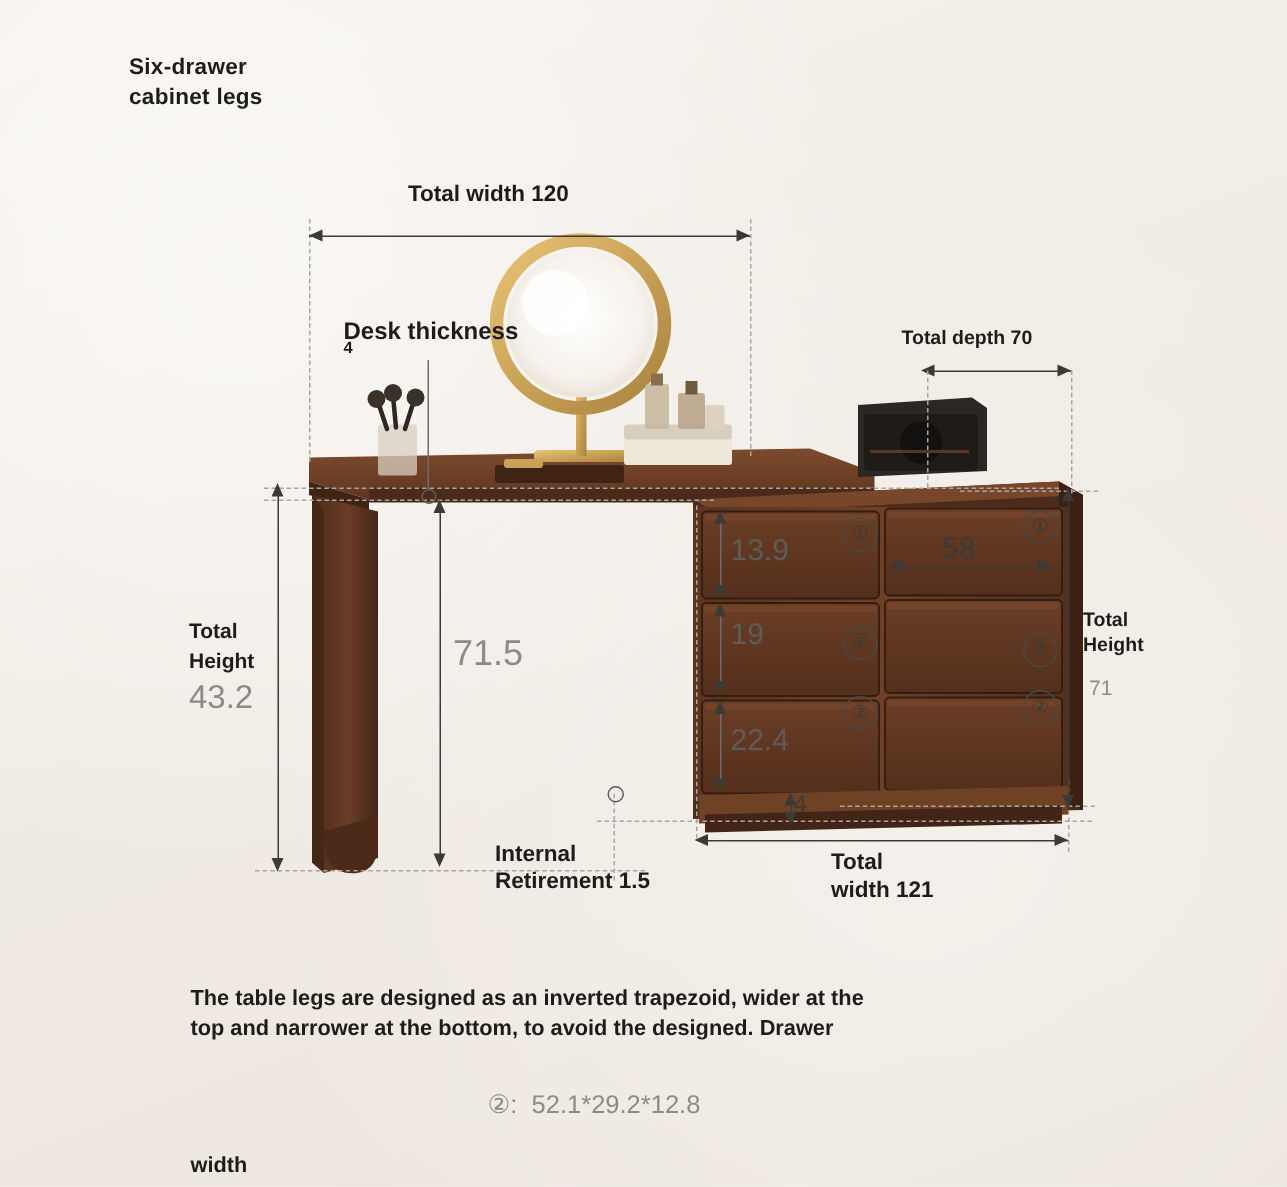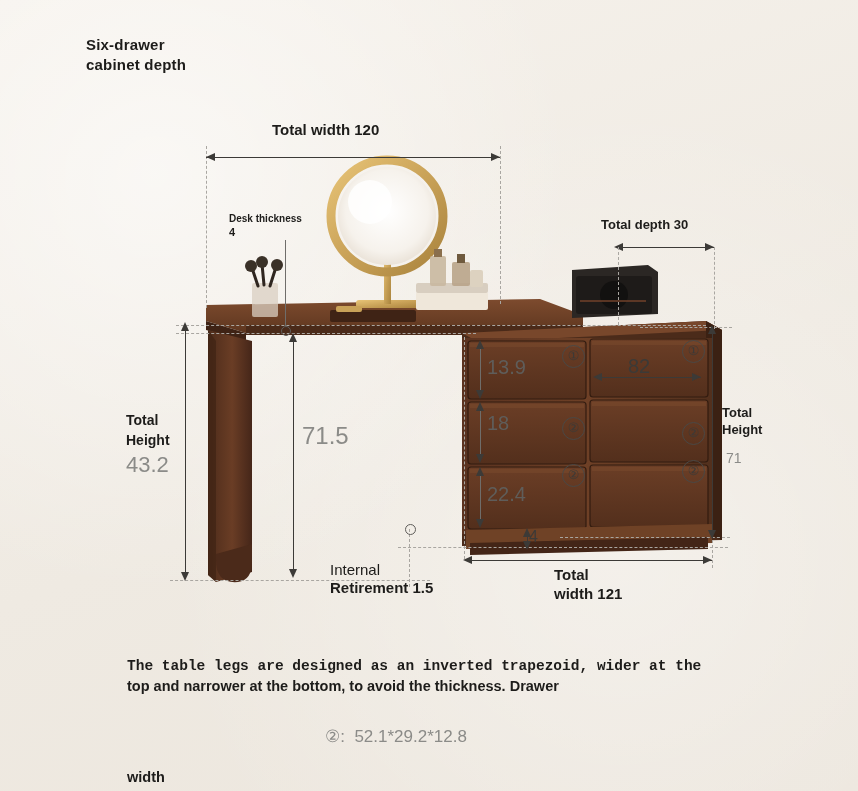--- a/index.html
+++ b/index.html
@@ -34,41 +34,41 @@
   #title-line1 {
     left: 86px; top: 36px;
     font-size: 15px; font-weight: bold; letter-spacing: .2px;
   }
   #title-line2 {
     left: 86px; top: 56px;
     font-size: 15px; font-weight: bold; letter-spacing: .2px;
   }
   
   #lbl-total-width-120 { left: 272px; top: 121px; font-size: 15px; font-weight: bold; }
-  #lbl-desk-thickness  { left: 229px; top: 213px; font-size: 10px; font-weight: bold; }
+  #lbl-desk-thickness  { left: 229px; top: 213px; font-size: 16px; font-weight: bold; }
   #lbl-desk-thickness2 { left: 229px; top: 226px; font-size: 11px; font-weight: bold; }
   #lbl-total-depth     { left: 601px; top: 217px; font-size: 13px; font-weight: bold; }
   #lbl-total-height-l1 { left: 126px; top: 412px; font-size: 14px; font-weight: bold; }
   #lbl-total-height-l2 { left: 126px; top: 432px; font-size: 14px; font-weight: bold; }
   #val-75-5 { left: 126px; top: 452px; font-size: 22px; color: #8b8b88; }
   #val-71-5 { left: 302px; top: 422px; font-size: 24px; color: #8b8b88; }
   #lbl-total-height-r1 { left: 722px; top: 405px; font-size: 13px; font-weight: bold; }
   #lbl-total-height-r2 { left: 722px; top: 422px; font-size: 13px; font-weight: bold; }
   #val-71 { left: 726px; top: 450px; font-size: 14px; color: #8b8b88; }
   #val-17-4 { left: 487px; top: 356px; font-size: 20px; color: #5f5d5a; }
   #val-19   { left: 487px; top: 412px; font-size: 20px; color: #5f5d5a; }
   #val-22-4 { left: 487px; top: 483px; font-size: 20px; color: #5f5d5a; }
   #val-58   { left: 628px; top: 355px; font-size: 20px; color: #3c3a37; }
   #val-4-bottom { left: 529px; top: 528px; font-size: 16px; color: #3c3a37; }
-  #lbl-internal1 { left: 330px; top: 561px; font-size: 15px; font-weight: normal; }
+  #lbl-internal1 { left: 330px; top: 561px; font-size: 15px; font-weight: bold; }
   #lbl-internal2 { left: 330px; top: 579px; font-size: 15px; font-weight: bold; }
   #lbl-total-w121-1 { left: 554px; top: 566px; font-size: 15px; font-weight: bold; }
   #lbl-total-w121-2 { left: 554px; top: 585px; font-size: 15px; font-weight: bold; }
   
-  #note1 { left: 127px; top: 658px; font-size: 14.5px; font-weight: bold; font-family: Liberation Mono, monospace; }
+  #note1 { left: 127px; top: 658px; font-size: 14.5px; font-weight: bold; }
   #note2 { left: 127px; top: 678px; font-size: 14.5px; font-weight: bold; }
   #note3 { left: 127px; top: 698px; font-size: 14.5px; font-weight: bold; }
   #note4 { left: 325px; top: 726px; font-size: 17px; color: #8b8b88; text-align: center; }
   #note5 { left: 127px; top: 749px; font-size: 14.5px; font-weight: bold; }
   #note6 { left: 127px; top: 769px; font-size: 14.5px; font-weight: bold; }
 
   
   .dash-h {
     position: absolute;
     height: 0;
@@ -259,21 +259,21 @@
   <div class="txt" id="lbl-desk-thickness">Desk thickness</div>
   <div class="txt" id="lbl-desk-thickness2">4</div>
   <div class="dim-v" style="left:285px; top:240px; height:86px; background:#6f6d6a;"></div>
   <div style="position:absolute; left:281px; top:326px; width:8px; height:8px; border:1.2px solid #5f5d5a; border-radius:50%;"></div>
 
   <div class="dim-h" style="left:618px; top:247px; width:96px;"></div>
   <div class="arrow left" style="left:614px; top:243px;"></div>
   <div class="arrow right" style="left:705px; top:243px;"></div>
   <div class="dash-v" style="left:618px; top:247px; height:78px;"></div>
   <div class="dash-v" style="left:714px; top:247px; height:82px;"></div>
-  <div class="txt" id="lbl-total-depth">Total depth 30</div>
+  <div class="txt" id="lbl-total-depth">Total depth 70</div>
 
   <div class="dim-v" style="left:185px; top:327px; width:1px; height:252px;"></div>
   <div class="arrow up" style="left:181px; top:322px;"></div>
   <div class="arrow down" style="left:181px; top:572px;"></div>
   <div class="txt bold" id="lbl-total-height-l1">Total</div>
   <div class="txt bold" id="lbl-total-height-l2">Height</div>
   <div class="txt" id="val-75-5">43.2</div>
 
   <div class="dim-v" style="left:293px; top:338px; width:1px; height:238px;"></div>
   <div class="arrow up" style="left:289px; top:333px;"></div>
@@ -288,31 +288,31 @@
   <div class="txt" id="val-71">71</div>
 
   <div class="dim-v gray" style="left:480px; top:344px; height:52px;"></div>
   <div class="arrow up" style="left:476px; top:340px;"></div>
   <div class="arrow down" style="left:476px; top:390px;"></div>
   <div class="txt" id="val-17-4">13.9</div>
 
   <div class="dim-v gray" style="left:480px; top:406px; height:54px;"></div>
   <div class="arrow up" style="left:476px; top:402px;"></div>
   <div class="arrow down" style="left:476px; top:454px;"></div>
-  <div class="txt" id="val-19">18</div>
+  <div class="txt" id="val-19">19</div>
 
   <div class="dim-v gray" style="left:480px; top:471px; height:54px;"></div>
   <div class="arrow up" style="left:476px; top:467px;"></div>
   <div class="arrow down" style="left:476px; top:519px;"></div>
   <div class="txt" id="val-22-4">22.4</div>
 
   <div class="dim-h" style="left:596px; top:377px; width:105px;"></div>
   <div class="arrow left" style="left:593px; top:373px;"></div>
   <div class="arrow right" style="left:692px; top:373px;"></div>
-  <div class="txt" id="val-58">82</div>
+  <div class="txt" id="val-58">58</div>
 
   <div class="circ" style="left:562px; top:345px;">①</div>
   <div class="circ" style="left:682px; top:340px;">①</div>
   <div class="circ" style="left:562px; top:417px;">②</div>
   <div class="circ" style="left:682px; top:422px;">②</div>
   <div class="circ" style="left:562px; top:464px;">②</div>
   <div class="circ" style="left:682px; top:460px;">②</div>
 
   <div class="dim-v" style="left:527px; top:531px; height:16px;"></div>
   <div class="arrow up" style="left:523px; top:528px;"></div>
@@ -323,20 +323,20 @@
   <div class="txt bold" id="lbl-internal1">Internal</div>
   <div class="txt bold" id="lbl-internal2">Retirement 1.5</div>
 
   <div class="dim-h" style="left:466px; top:560px; width:246px;"></div>
   <div class="arrow left" style="left:463px; top:556px;"></div>
   <div class="arrow right" style="left:703px; top:556px;"></div>
   <div class="txt bold" id="lbl-total-w121-1">Total</div>
   <div class="txt bold" id="lbl-total-w121-2">width 121</div>
 
   <div class="txt" id="title-line1">Six-drawer</div>
-  <div class="txt" id="title-line2">cabinet depth</div>
+  <div class="txt" id="title-line2">cabinet legs</div>
 
   <div class="txt" id="note1">The table legs are designed as an inverted trapezoid, wider at the</div>
-  <div class="txt" id="note2">top and narrower at the bottom, to avoid the thickness. Drawer</div>
+  <div class="txt" id="note2">top and narrower at the bottom, to avoid the designed. Drawer</div>
   <div class="txt" id="note4">②:  52.1*29.2*12.8</div>
   <div class="txt" id="note6">width</div>
 
 </div>
 
 </body></html>

